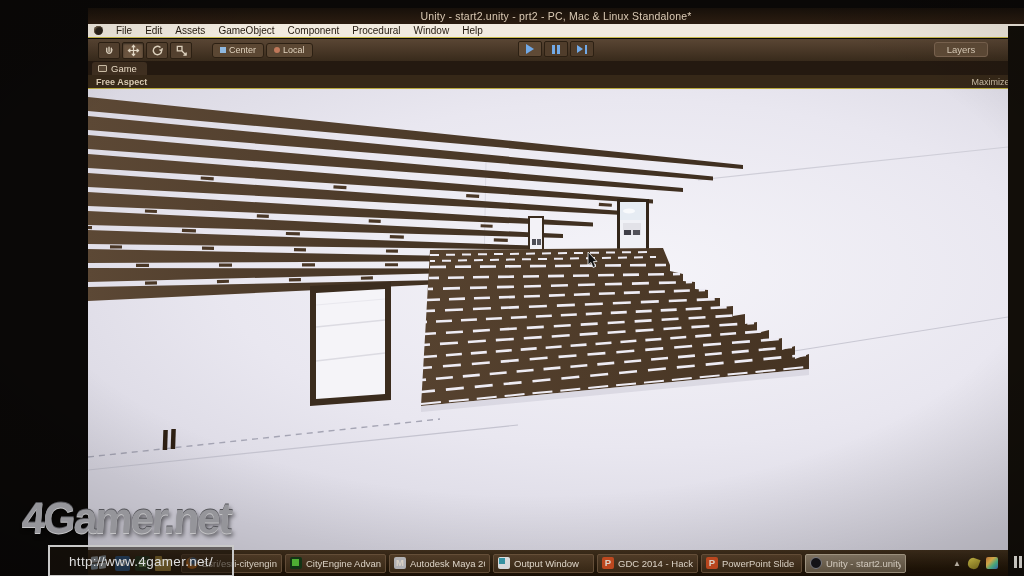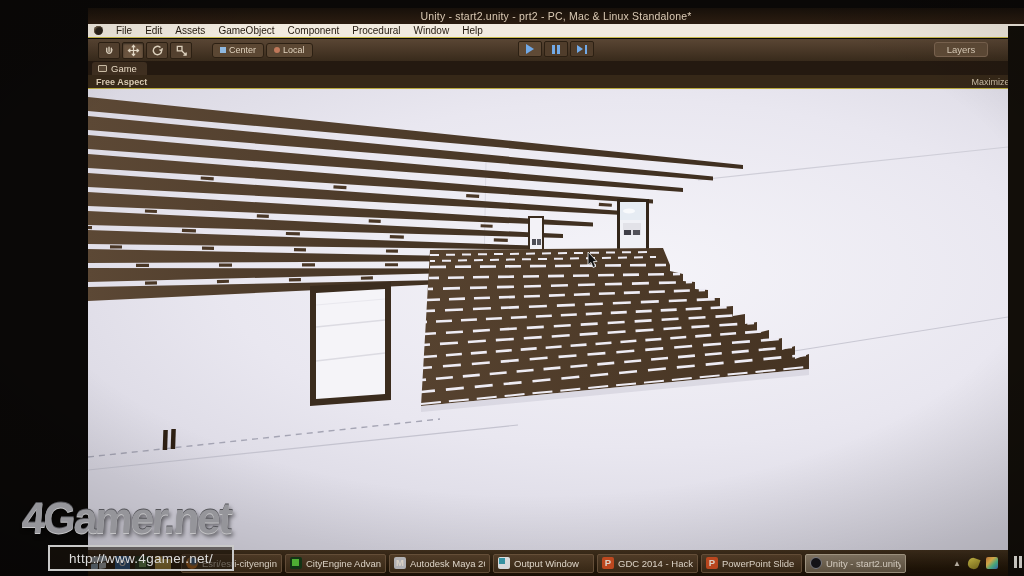--- a/index.html
+++ b/index.html
@@ -89,21 +89,21 @@
   .tric1{width:11px;height:11px;border-radius:45% 0 45% 45%;background:linear-gradient(135deg,#e6d44e,#8a7a20);transform:rotate(20deg);}
   .tric2{width:12px;height:12px;border-radius:2px;background:linear-gradient(135deg,#dd8844,#ffcc55 35%,#55cc99 65%,#4477cc);}
   
   .edgeband{position:absolute;left:1008px;top:26px;width:16px;height:550px;background:#120e09;}
   .edgebars{position:absolute;right:2px;bottom:8px;display:flex;gap:2px;}
   .edgebars i{width:3px;height:12px;background:#f5f2ec;display:block;}
   
   .wm-logo{position:absolute;left:22px;top:494px;font-size:42px;font-weight:bold;letter-spacing:-2px;
     color:#95959a;transform:skewX(-4deg) scaleY(1.04);z-index:50;
     text-shadow:0 1px 0 #c4c4c6,0 -1px 0 #55555a,2px 3px 4px rgba(0,0,0,.55);}
-  .wm-url{position:absolute;left:48px;top:545px;width:186px;height:26px;z-index:51;
+  .wm-url{position:absolute;left:48px;top:545px;width:186px;height:32px;z-index:51;
     border:2px solid #c9c9c9;background:rgba(28,20,12,.55);display:flex;align-items:center;justify-content:center;}
   .wm-url span{font-size:13.5px;color:#dcdcdc;letter-spacing:.3px;white-space:nowrap;}
 </style>
 </head>
 <body>
 
 <div id="photo">
 
   <div class="screen">
 

